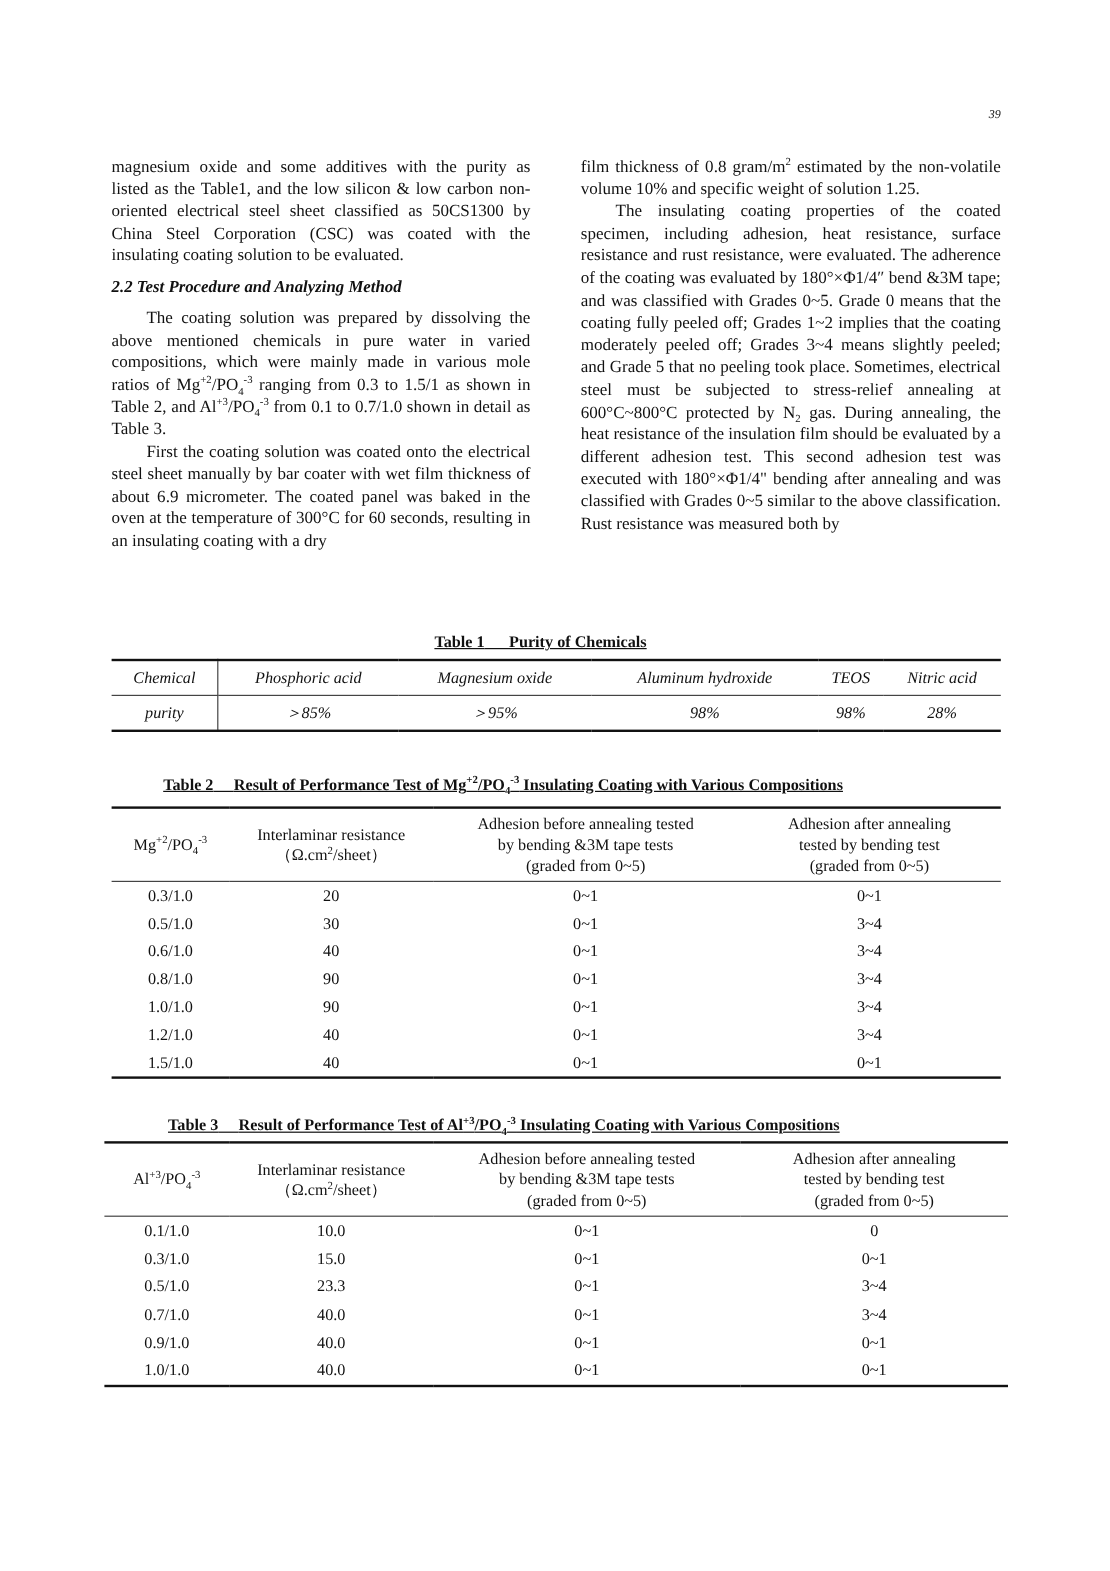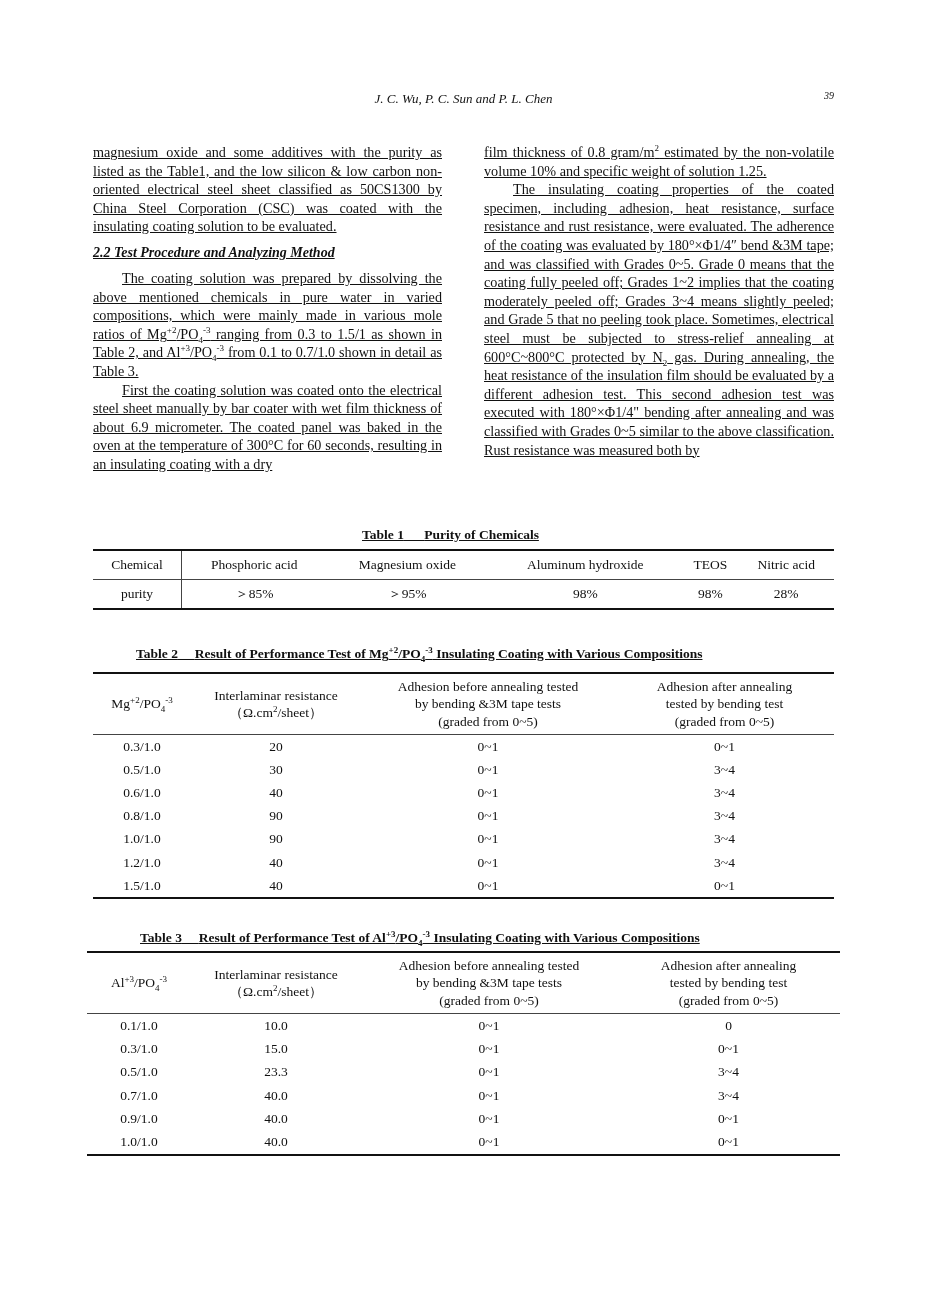--- a/index.html
+++ b/index.html
@@ -3,52 +3,51 @@
 <meta charset="utf-8">
 <style>
   html, body { margin: 0; padding: 0; background: #ffffff; }
   body { width: 925px; height: 1309px; position: relative; overflow: hidden;
          font-family: "Liberation Serif", "DejaVu Serif", serif; color: #111; }
   .header { position: absolute; top: 90px; left: 93px; width: 741px; height: 20px; }
   .header .authors { position: absolute; left: 0; right: 0; text-align: center;
                      font-style: italic; font-size: 13px; top: 1px; }
   .header .pageno { position: absolute; right: 0; top: 0; font-size: 10px; font-style: italic; }
 
-  .col { position: absolute; top: 143px; font-size: 14.2px; line-height: 18.6px;
-         text-align: justify; text-decoration: underline; }
+  .col { position: absolute; top: 130px; font-size: 14.2px; line-height: 18.6px;
+         text-align: justify; }
   .col.left { left: 93px; width: 349px; }
   .col.right { left: 484px; width: 350px; }
   .col p { margin: 0; }
   .col p.indent { text-indent: 29px; }
   .col h3 { margin: 8px 0 7px 0; font-size: 14px; font-style: italic; font-weight: bold; line-height: 18px; }
   sup, sub { font-size: 9px; line-height: 0; }
 
   .caption { position: absolute; font-weight: bold; font-size: 13.5px; white-space: pre; text-decoration: underline; }
 
   table.t { position: absolute; border-collapse: collapse; font-size: 13.5px; }
   table.t td, table.t th { font-weight: normal; text-align: center; padding: 0; }
 
   #t1 { left: 93px; top: 549px; width: 741px; border-top: 2px solid #111; border-bottom: 2px solid #111; }
-  #t1 td { height: 28px; }
+  #t1 td { height: 28px; font-style: italic; }
   #t1 tr.head td { border-bottom: 1px solid #444; }
   #t1 td.first { border-right: 1px solid #444; width: 88px; }
 
   #t2 { left: 93px; top: 672px; width: 741px; border-top: 2px solid #111; border-bottom: 2px solid #111; }
   #t2 tr.head td { height: 60px; border-bottom: 1px solid #444; line-height: 17.5px; }
   #t2 tr.row td { height: 23.2px; }
 
   #t3 { left: 87px; top: 951px; width: 753px; border-top: 2px solid #111; border-bottom: 2px solid #111; }
   #t3 tr.head td { height: 60px; border-bottom: 1px solid #444; line-height: 17.5px; }
   #t3 tr.row td { height: 23.3px; }
 </style>
 </head>
 <body>
 
 <div class="header">
-  <span class="authors">J. C. Wu, P. C. Sun and P. L. Chen</span>
   <span class="pageno">39</span>
 </div>
 
 <div class="col left">
   <p>magnesium oxide and some additives with the purity as listed as the Table1, and the low silicon &amp; low carbon non-oriented electrical steel sheet classified as 50CS1300 by China Steel Corporation (CSC) was coated with the insulating coating solution to be evaluated.</p>
   <h3>2.2 Test Procedure and Analyzing Method</h3>
   <p class="indent"><span>The coating solution was prepared by dissolving the above mentioned chemicals in pure water in varied compositions, which were mainly made in various mole ratios of Mg</span><sup>+2</sup><span>/PO</span><sub>4</sub><sup>-3</sup><span> ranging from 0.3 to 1.5/1 as shown in Table 2, and Al</span><sup>+3</sup><span>/PO</span><sub>4</sub><sup>-3</sup><span> from 0.1 to 0.7/1.0 shown in detail as Table 3.</span></p>
   <p class="indent">First the coating solution was coated onto the electrical steel sheet manually by bar coater with wet film thickness of about 6.9 micrometer.  The coated panel was baked in the oven at the temperature of 300°C for 60 seconds, resulting in an insulating coating with a dry</p>
 </div>
 

